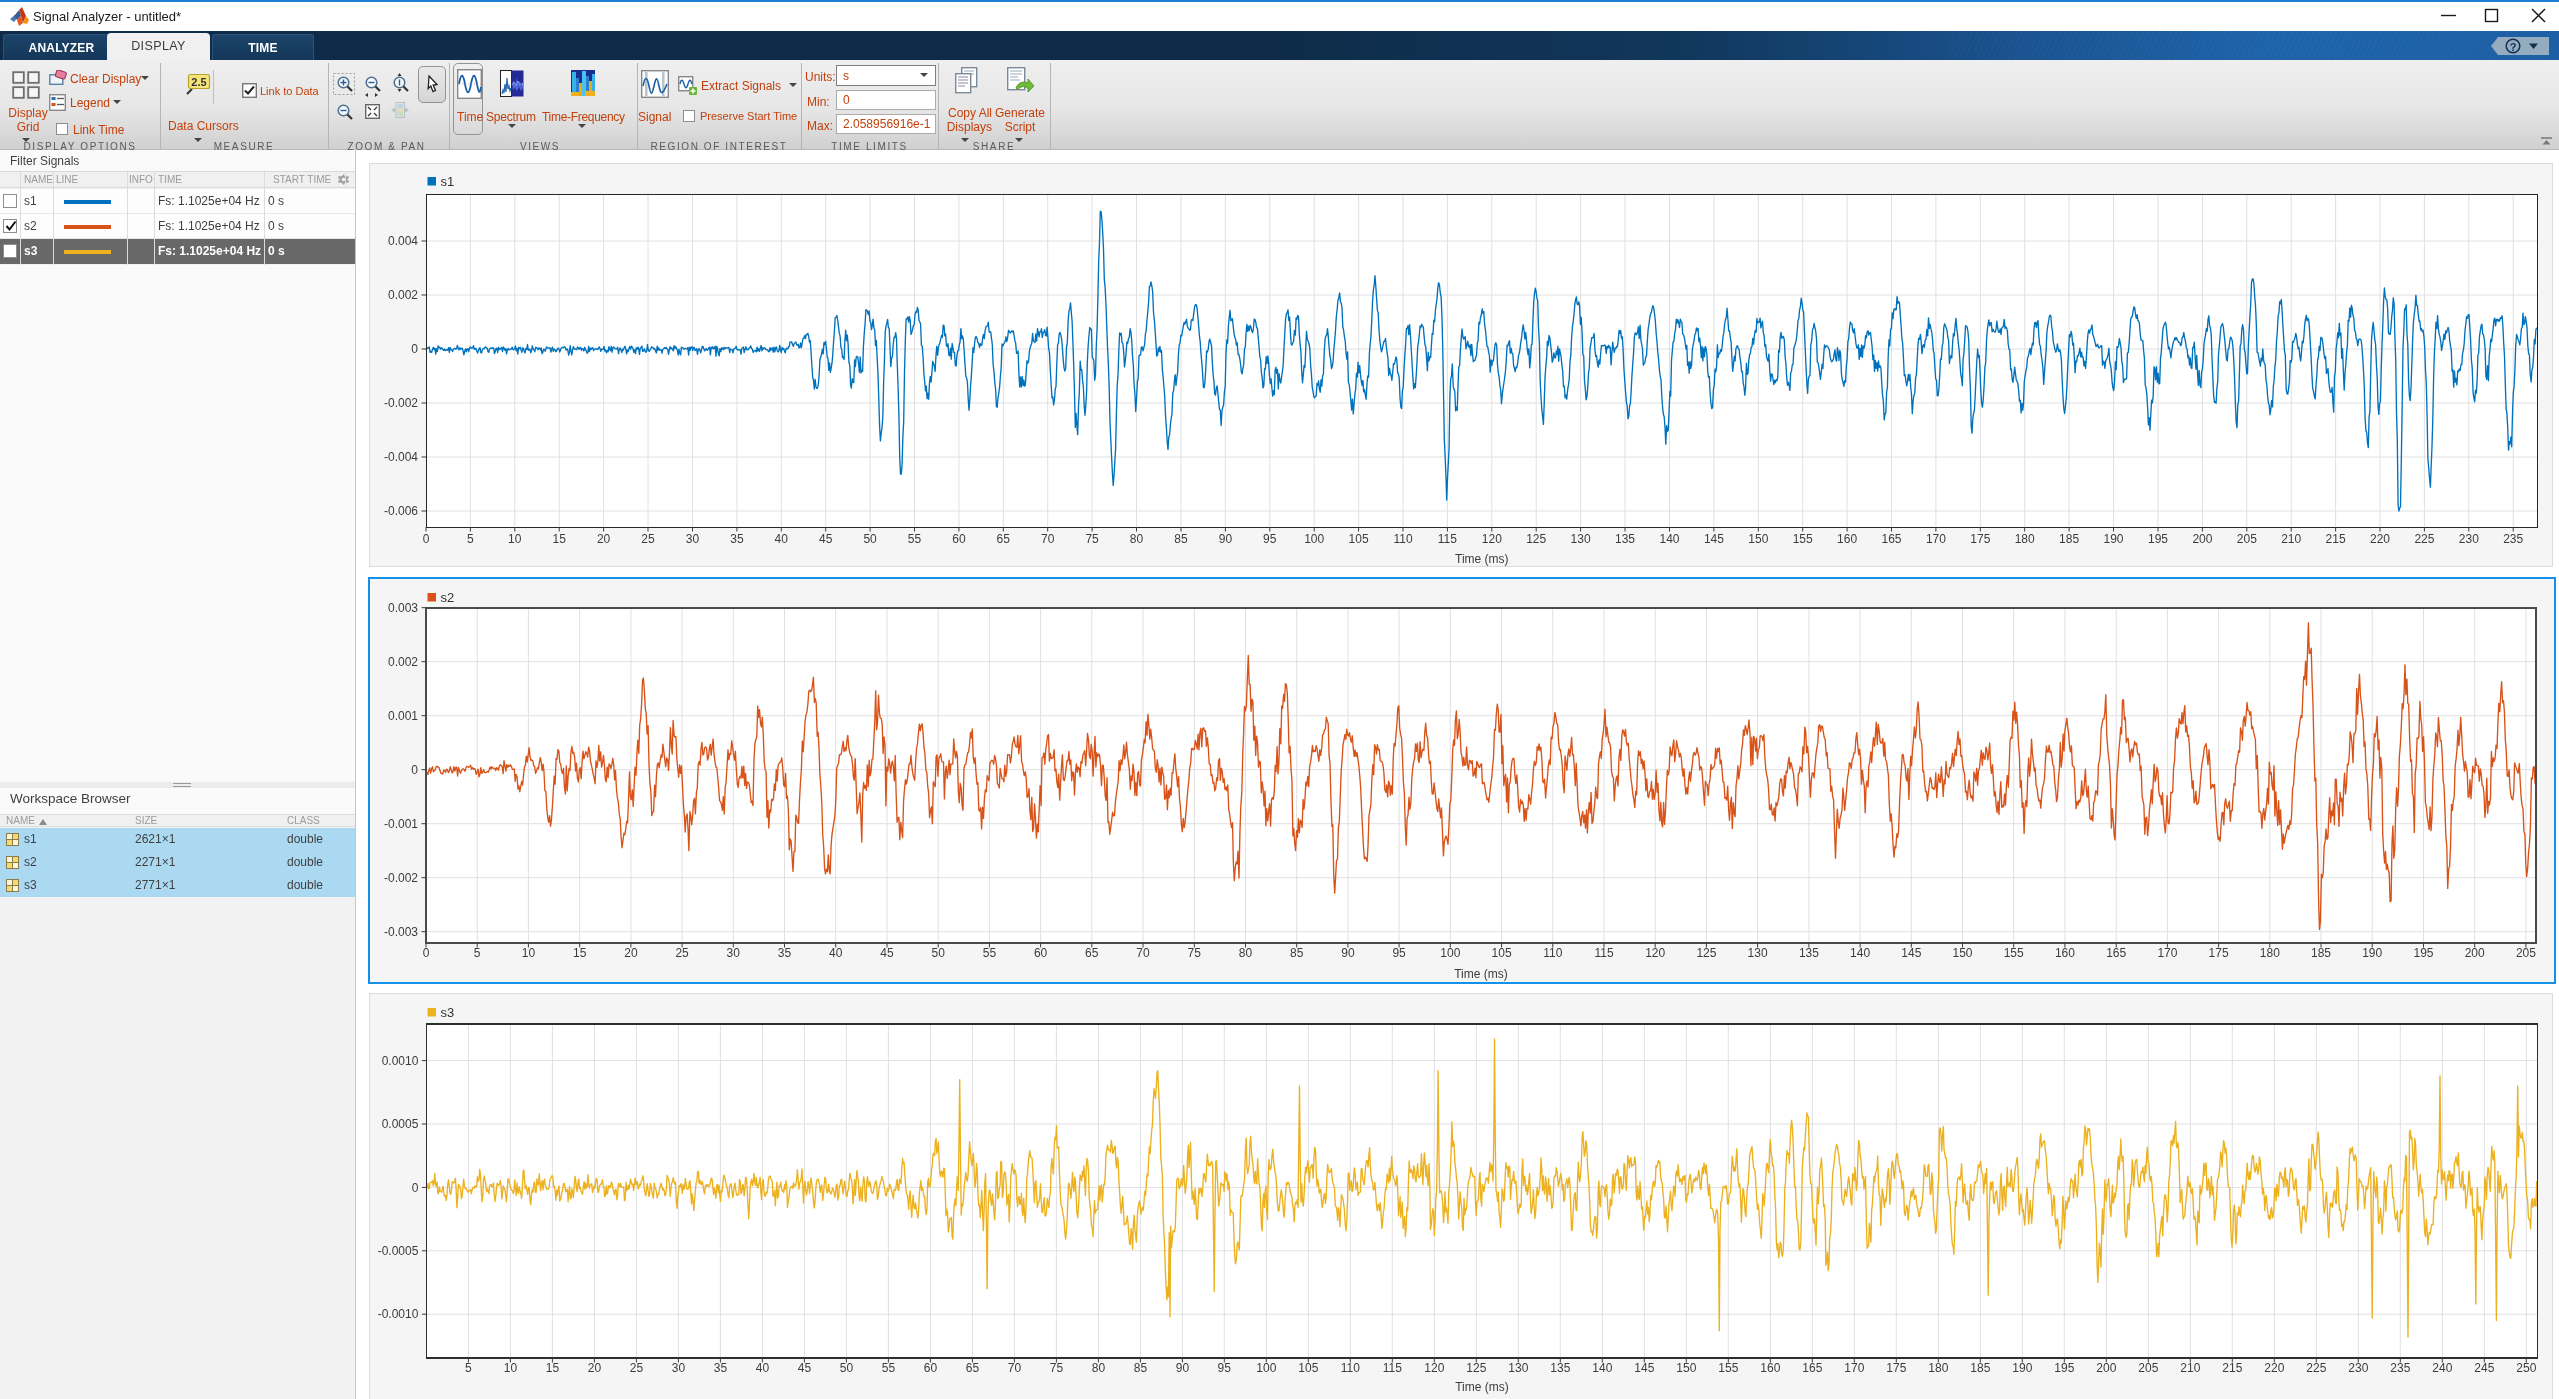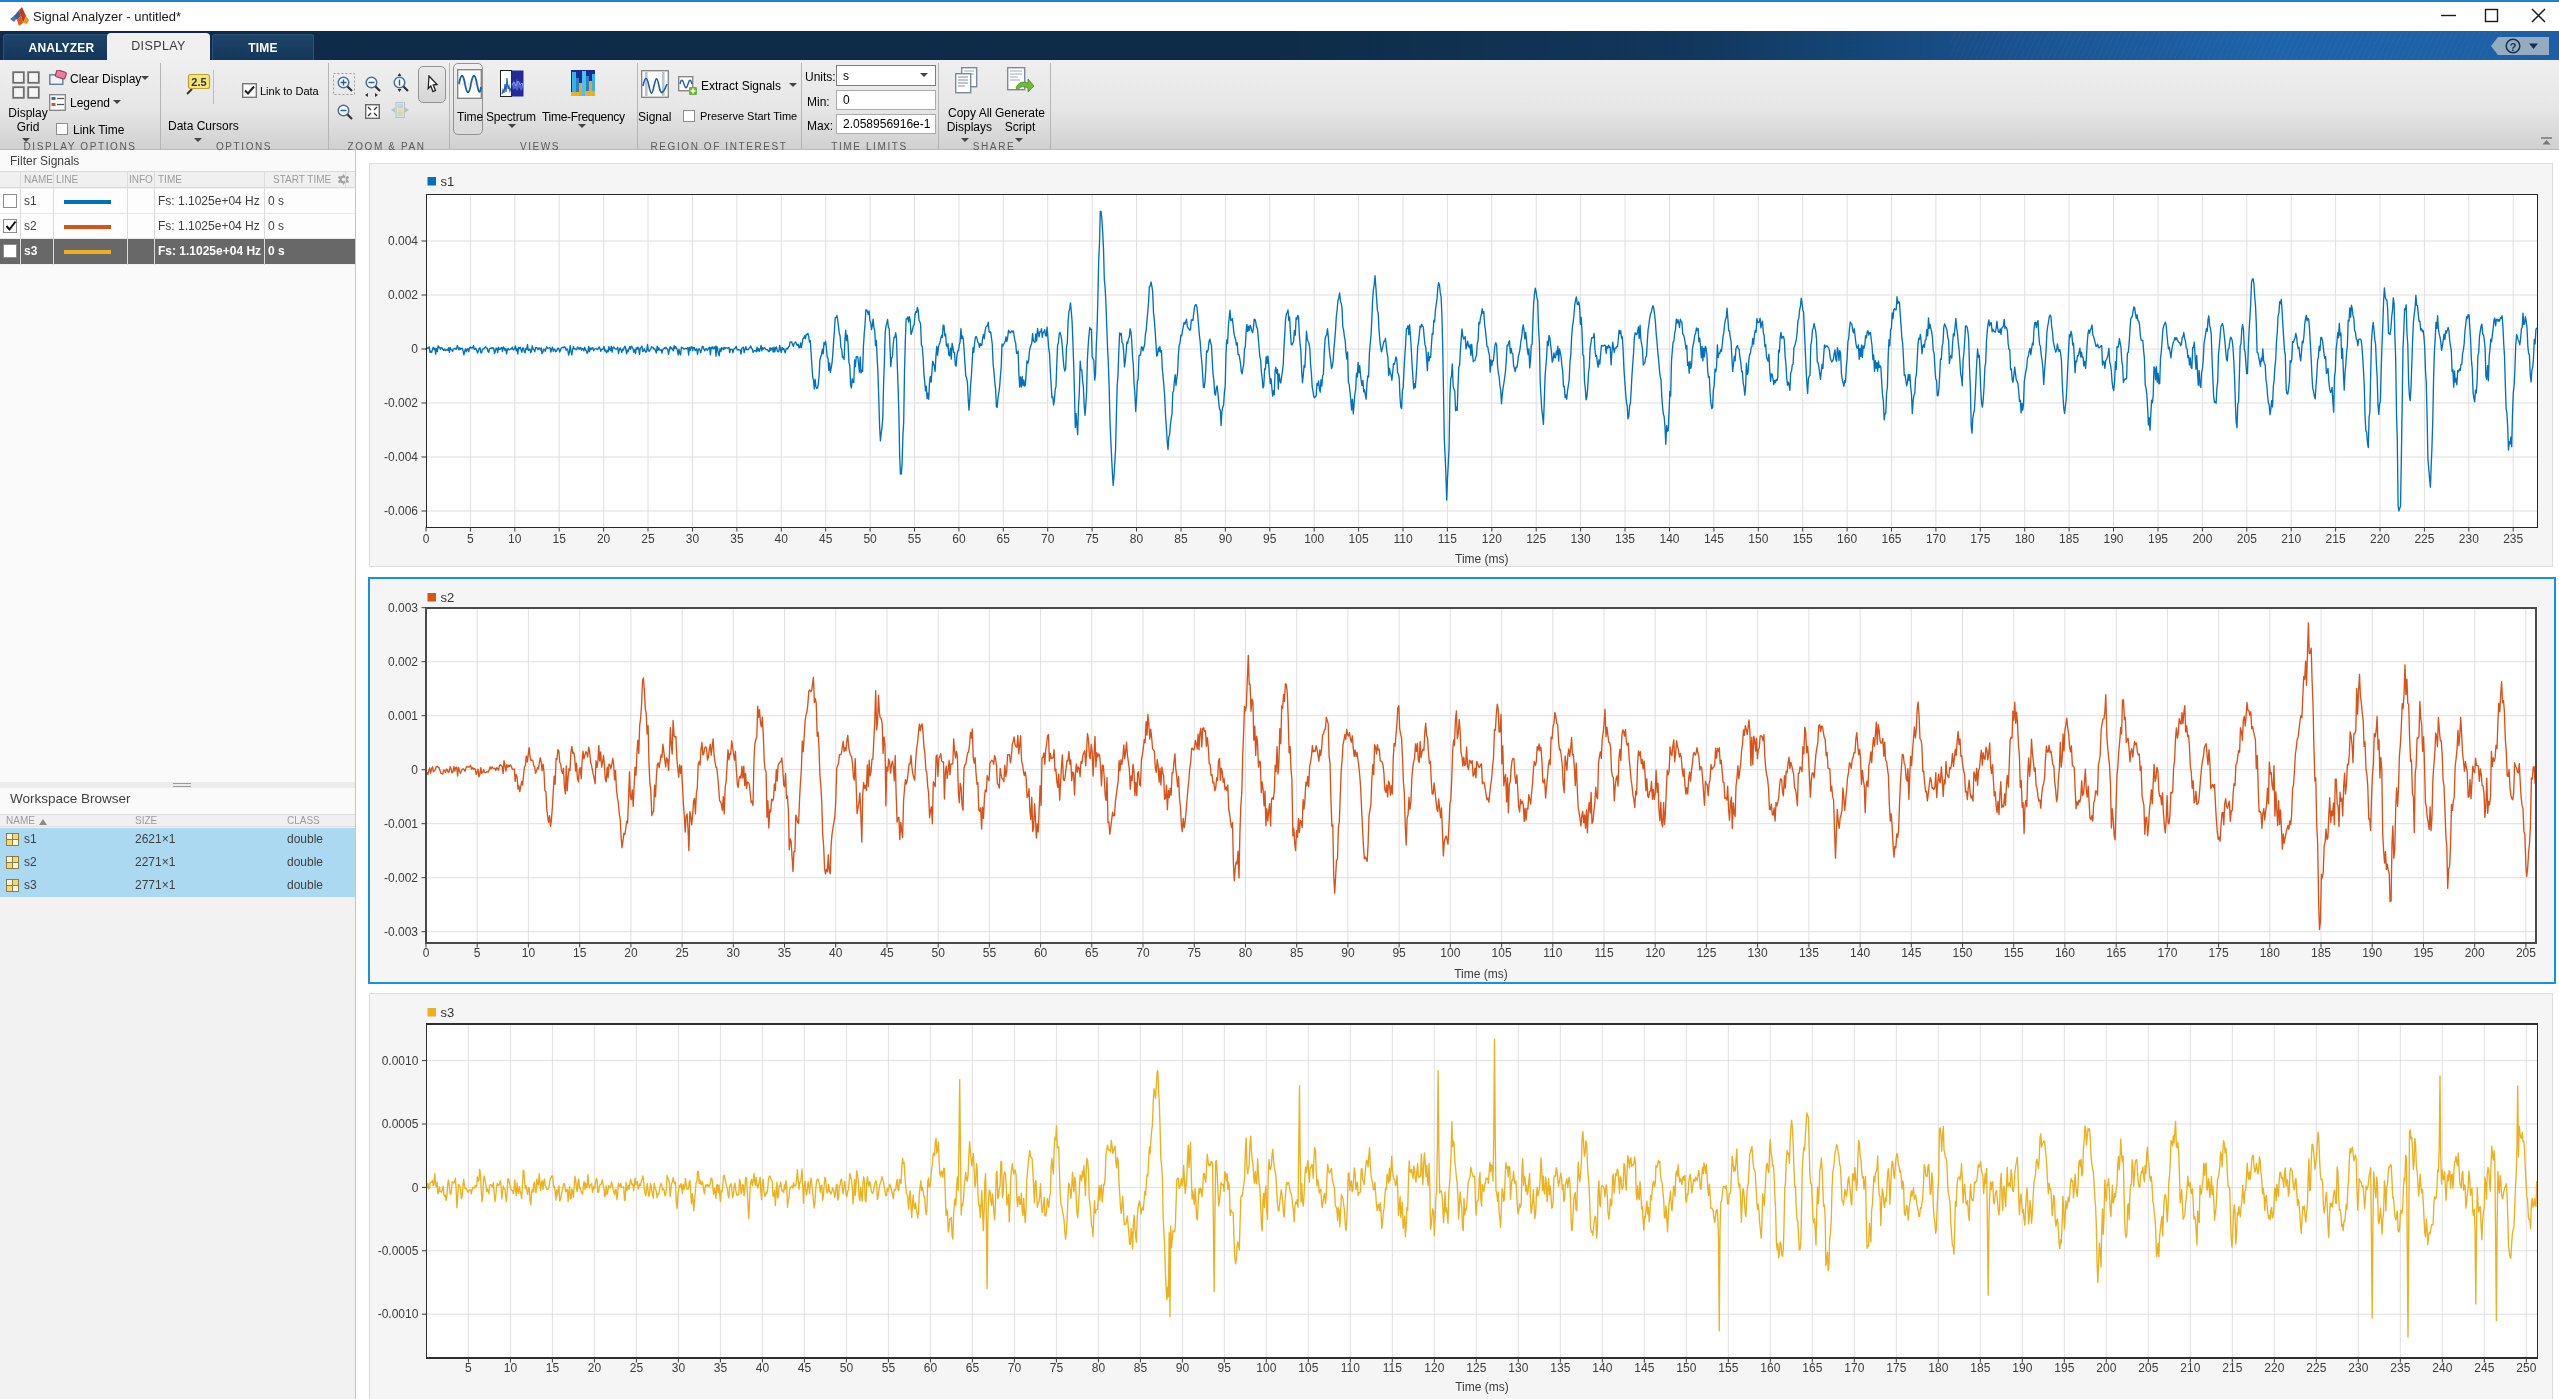--- a/index.html
+++ b/index.html
@@ -11,21 +11,21 @@
 .tab{position:absolute;top:34px;height:26px;border-radius:3px 3px 0 0;text-align:center;
  font-size:12px;font-weight:bold;color:#fff;letter-spacing:0.2px;line-height:26px}
 .tabdark{background:linear-gradient(#1c4569,#14365a);border:1px solid #2c547a;border-bottom:none}
 #tab-analyzer{left:3px;width:117px}
 #tab-display{left:107px;width:103px;background:#f0f0f0;color:#3c3c3c;font-weight:normal;letter-spacing:0.4px;font-size:12.5px;top:33px;height:27px;line-height:27px;border-radius:4px 4px 0 0}
 #tab-time{left:212px;width:102px}
 #ribbon{position:absolute;left:0;top:60px;width:2559px;height:90px;
  background:linear-gradient(#efefef,#e6e6e6 55%,#d0d0d0);border-bottom:1px solid #b9b9b9}
 .sep{position:absolute;top:63px;height:86px;width:1px;background:#b5b5b5}
 .slab{position:absolute;top:141px;font-size:10px;color:#5a5a5a;letter-spacing:1.6px;text-align:center}
-.rtext{position:absolute;font-size:12px;color:#000000}
+.rtext{position:absolute;font-size:12px;color:#c2410c}
 .arrow{position:absolute;width:0;height:0;border-left:4.5px solid transparent;border-right:4.5px solid transparent;border-top:4.5px solid #444}
 .cb{position:absolute;width:13px;height:13px;background:#fff;border:1px solid #8e8e8e}
 .ribbtn{position:absolute;border:1px solid #939393;border-radius:4px;background:linear-gradient(#f2f2f2,#dcdcdc)}
 #lpanel{position:absolute;left:0;top:150px;width:356px;height:1249px;background:#f2f2f2;border-right:1px solid #c6c6c6}
 #fstitle{position:absolute;left:0;top:150px;width:355px;height:21px;background:#fafafa}
 .ltext{position:absolute;font-size:12px;color:#3f3f3f}
 .htext{position:absolute;font-size:10px;color:#9b9b9b}
 #thead{position:absolute;left:0;top:171px;width:355px;height:17px;background:#f0f0f0;border-top:1px solid #d9d9d9;border-bottom:1px solid #d9d9d9}
 .trow{position:absolute;left:0;width:355px;height:25px;background:#fdfdfd;border-bottom:1px solid #e8e8e8}
 .cline{position:absolute;top:11px;height:4px;left:64px;width:47px}
@@ -67,21 +67,21 @@
 </svg>
 <div id="ribbon"></div>
 <div class="sep" style="left:160px"></div>
 <div class="sep" style="left:328px"></div>
 <div class="sep" style="left:449px"></div>
 <div class="sep" style="left:637px"></div>
 <div class="sep" style="left:801px"></div>
 <div class="sep" style="left:938px"></div>
 <div class="sep" style="left:1050px"></div>
 <div class="slab" style="left:10px;width:140px">DISPLAY OPTIONS</div>
-<div class="slab" style="left:170px;width:148px">OPTIONS</div>
+<div class="slab" style="left:170px;width:148px">MEASURE</div>
 <div class="slab" style="left:333px;width:107px">ZOOM &amp; PAN</div>
 <div class="slab" style="left:450px;width:180px">VIEWS</div>
 <div class="slab" style="left:633px;width:172px">REGION OF INTEREST</div>
 <div class="slab" style="left:806px;width:127px">TIME LIMITS</div>
 <div class="slab" style="left:943px;width:102px">SHARE</div>
 <svg class="abs" style="left:12px;top:71px" width="28" height="28" viewBox="0 0 28 28">
 <g fill="#f5f5f5" stroke="#6e6e6e" stroke-width="1.8">
 <rect x="1.2" y="1.2" width="10.6" height="10.6"></rect>
 <rect x="16.2" y="1.2" width="10.6" height="10.6"></rect>
 <rect x="1.2" y="16.2" width="10.6" height="10.6"></rect>

